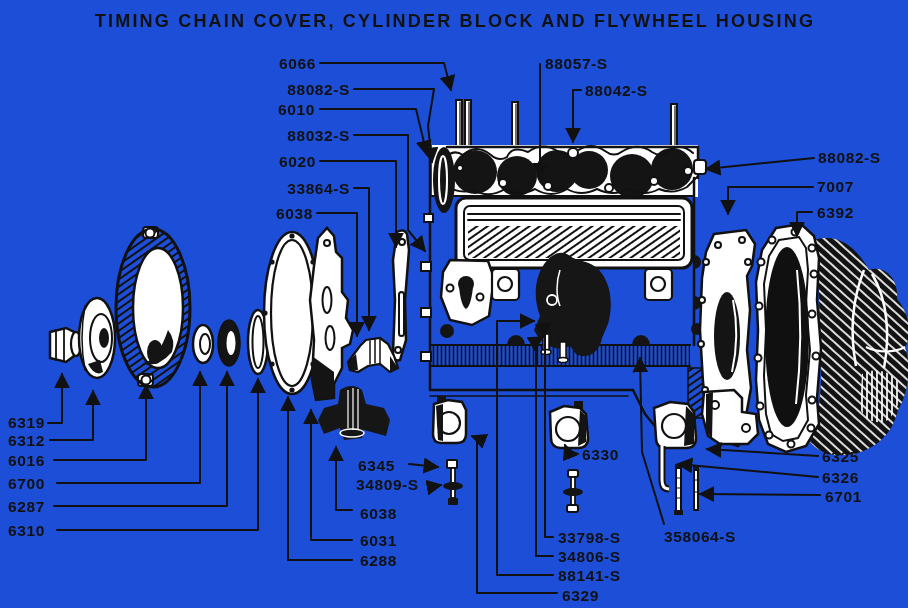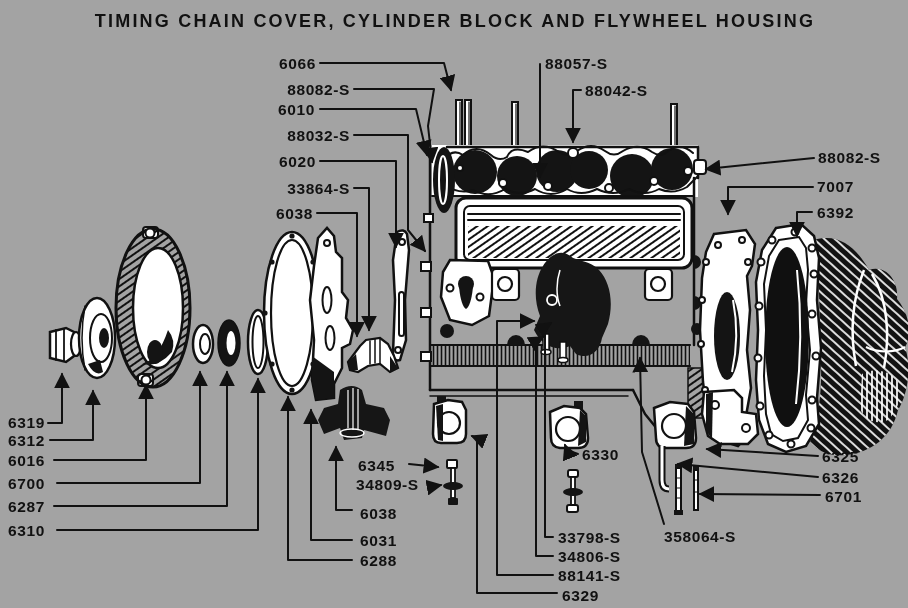--- a/index.html
+++ b/index.html
@@ -1,16 +1,16 @@
 <!DOCTYPE html>
 <html><head>
 <meta charset="utf-8">
 <style>
   html,body{margin:0;padding:0;background:#ffffff;}
-  .page{width:908px;height:608px;background:#a3a3a3;position:relative;overflow:hidden;}
+  .page{width:908px;height:608px;background:#1d4ed8;position:relative;overflow:hidden;}
   svg{display:block;}
   .ttl{font-family:"Liberation Sans","DejaVu Sans",sans-serif;font-size:18px;font-weight:700;letter-spacing:2.2px;fill:#111;}
   .lbl{font-family:"Liberation Sans","DejaVu Sans",sans-serif;font-size:15.5px;font-weight:700;letter-spacing:.6px;fill:#111;}
   .ldr{fill:none;stroke:#111;stroke-width:2;stroke-linejoin:round;stroke-linecap:round;}
   .ln{fill:none;stroke:#111;stroke-linejoin:round;stroke-linecap:round;}
   .wh{fill:#ffffff;stroke:#111;}
   .bk{fill:#141414;stroke:none;}
 </style>
 </head>
 <body>

